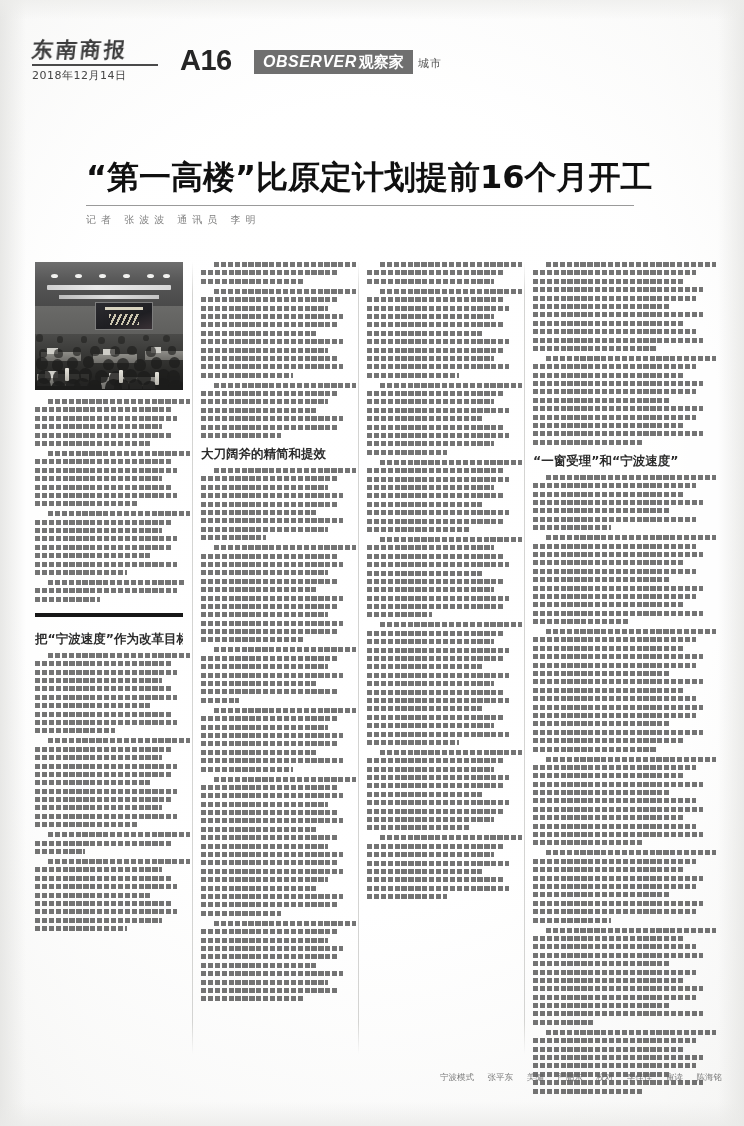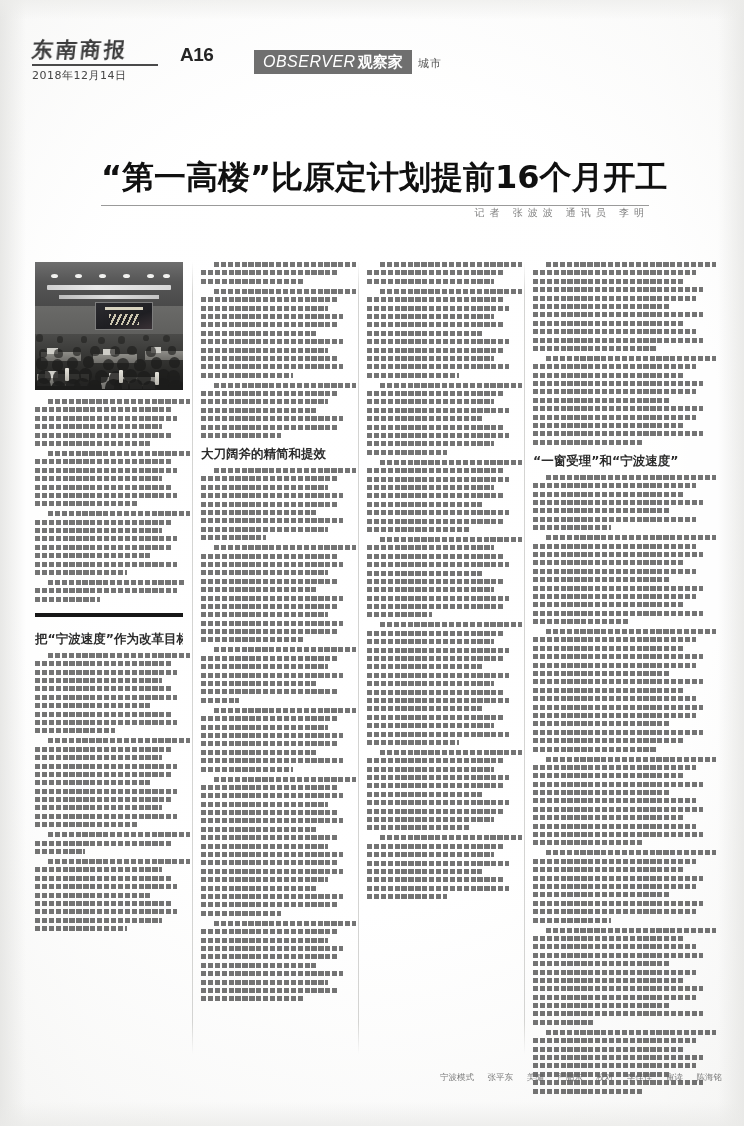--- a/index.html
+++ b/index.html
@@ -90,40 +90,40 @@
     letter-spacing: 0.5px;
     margin-top: 2px;
     white-space: nowrap;
     filter: blur(0.2px);
   }
   .page-number {
     position: absolute;
     left: 148px;
     top: 8px;
     font-family: "Liberation Sans", sans-serif;
-    font-size: 19px;
+    font-size: 29px;
     font-weight: bold;
     color: #252525;
     letter-spacing: -0.5px;
   }
   .section-badge {
     position: absolute;
     left: 222px;
     top: 14px;
     height: 24px;
     background: #6f6f6f;
     padding: 0 9px;
     display: flex;
     align-items: center;
     gap: 2px;
   }
   .badge-en {
     font-family: "Liberation Sans", sans-serif;
     font-size: 16px;
-    font-weight: normal;
+    font-weight: bold;
     color: #ffffff;
     letter-spacing: 0.5px;
     font-style: italic;
   }
   .badge-cn {
     font-family: "DejaVu Sans", sans-serif;
     font-size: 15px;
     font-weight: bold;
     color: #ffffff;
     letter-spacing: 0px;
@@ -136,21 +136,21 @@
     font-family: "DejaVu Sans", sans-serif;
     font-size: 11px;
     color: #555;
     letter-spacing: 1px;
     filter: blur(0.3px);
   }
 
   
   .headline-block {
     position: absolute;
-    left: 101px;
+    left: 86px;
     top: 158px;
     width: 560px;
   }
   .headline {
     font-family: "DejaVu Sans", sans-serif;
     font-size: 32px;
     font-weight: bold;
     color: #101010;
     letter-spacing: 0px;
     line-height: 38px;
@@ -168,23 +168,23 @@
     filter: blur(0.45px);
     opacity: 0.92;
   }
   .headline-rule {
     margin-top: 9px;
     width: 548px;
     height: 1px;
     background: #9a9a9a;
   }
   .byline {
-    margin-top: 0;
+    margin-top: 7px;
     width: 548px;
-    text-align: right;
+    text-align: left;
     font-family: "DejaVu Sans", sans-serif;
     font-size: 10px;
     color: #6a6a6a;
     letter-spacing: 5px;
     filter: blur(0.6px);
     opacity: 0.85;
   }
 
   
   .columns {

